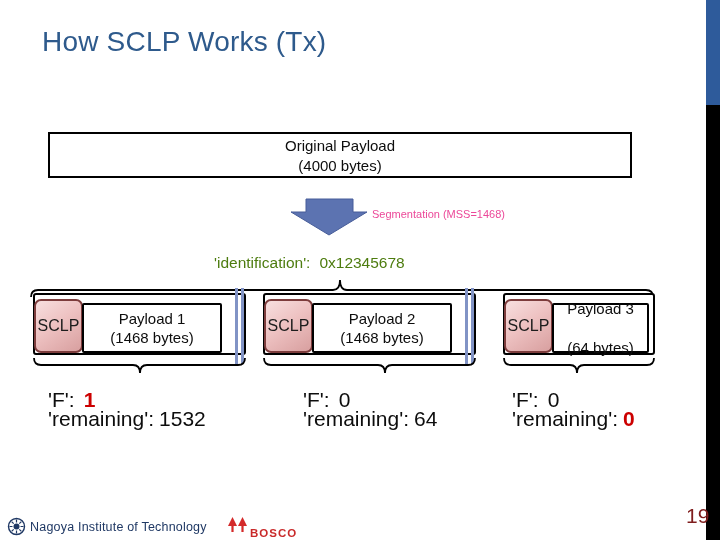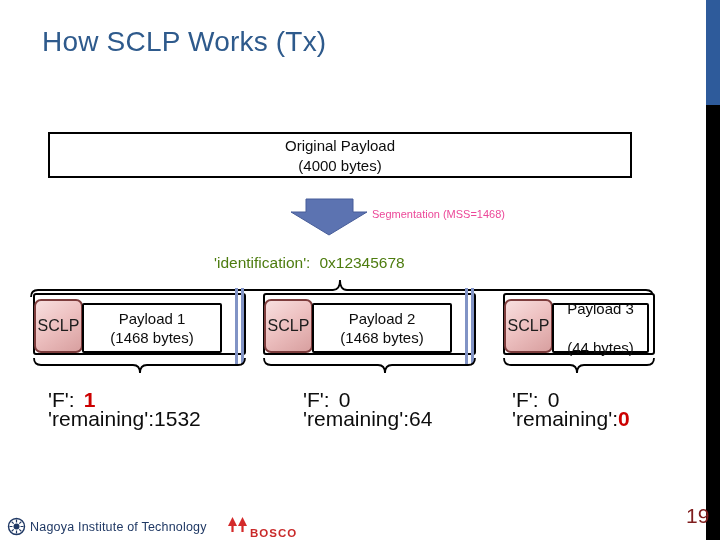--- a/index.html
+++ b/index.html
@@ -47,21 +47,21 @@
     font-size:15px;line-height:19px;color:#0d0d0d;text-align:center;
   }
   .packet.small .payload{width:93px;gap:20px;}
   .break-lines{position:absolute;left:200px;top:-7px;height:76px;width:9px;display:flex;justify-content:space-between;}
   .break-lines div{width:3px;height:100%;background:#8193c5;}
 
   .underbrace{position:absolute;top:357px;}
 
   .fields{position:absolute;top:390px;font-size:21px;line-height:19px;color:#0d0d0d;}
   .fields .val{margin-left:9px;}
-  .fields .val-tight{}
+  .fields .val-tight{margin-left:5px;}
   .fields .red{color:#cc0000;font-weight:bold;}
 
   
   .nit-logo{position:absolute;left:7px;top:517px;}
   .nit-name{
     position:absolute;left:30px;top:520px;font-family:Liberation Sans, sans-serif;
     font-size:12.5px;color:#1f3864;letter-spacing:.2px;
   }
   .bosco-logo{position:absolute;left:228px;top:517px;}
   .bosco-text{position:absolute;left:250px;top:516px;color:#c92a2a;}
@@ -117,21 +117,21 @@
     <div class="break-lines">
         <div></div>
         <div></div>
       </div>
   </div>
 
   <div class="packet small" style="left:503px;width:148px;">
     <div class="sclp">SCLP</div>
     <div class="payload">
       <div>Payload 3</div>
-      <div>(44 bytes)</div>
+      <div>(64 bytes)</div>
     </div>
   </div>
 
   <svg class="underbrace" style="left:33px;" width="213" height="18" viewBox="0 0 213 18">
     <path d="M1,1 Q1,8 8,8 L100,8 Q107,8 107,16 Q107,8 114,8 L205,8 Q212,8 212,1" fill="none" stroke="#000" stroke-width="1.8"></path>
   </svg>
   <svg class="underbrace" style="left:263px;" width="213" height="18" viewBox="0 0 213 18">
     <path d="M1,1 Q1,8 8,8 L115,8 Q122,8 122,16 Q122,8 129,8 L205,8 Q212,8 212,1" fill="none" stroke="#000" stroke-width="1.8"></path>
   </svg>
   <svg class="underbrace" style="left:503px;" width="152" height="18" viewBox="0 0 152 18">

